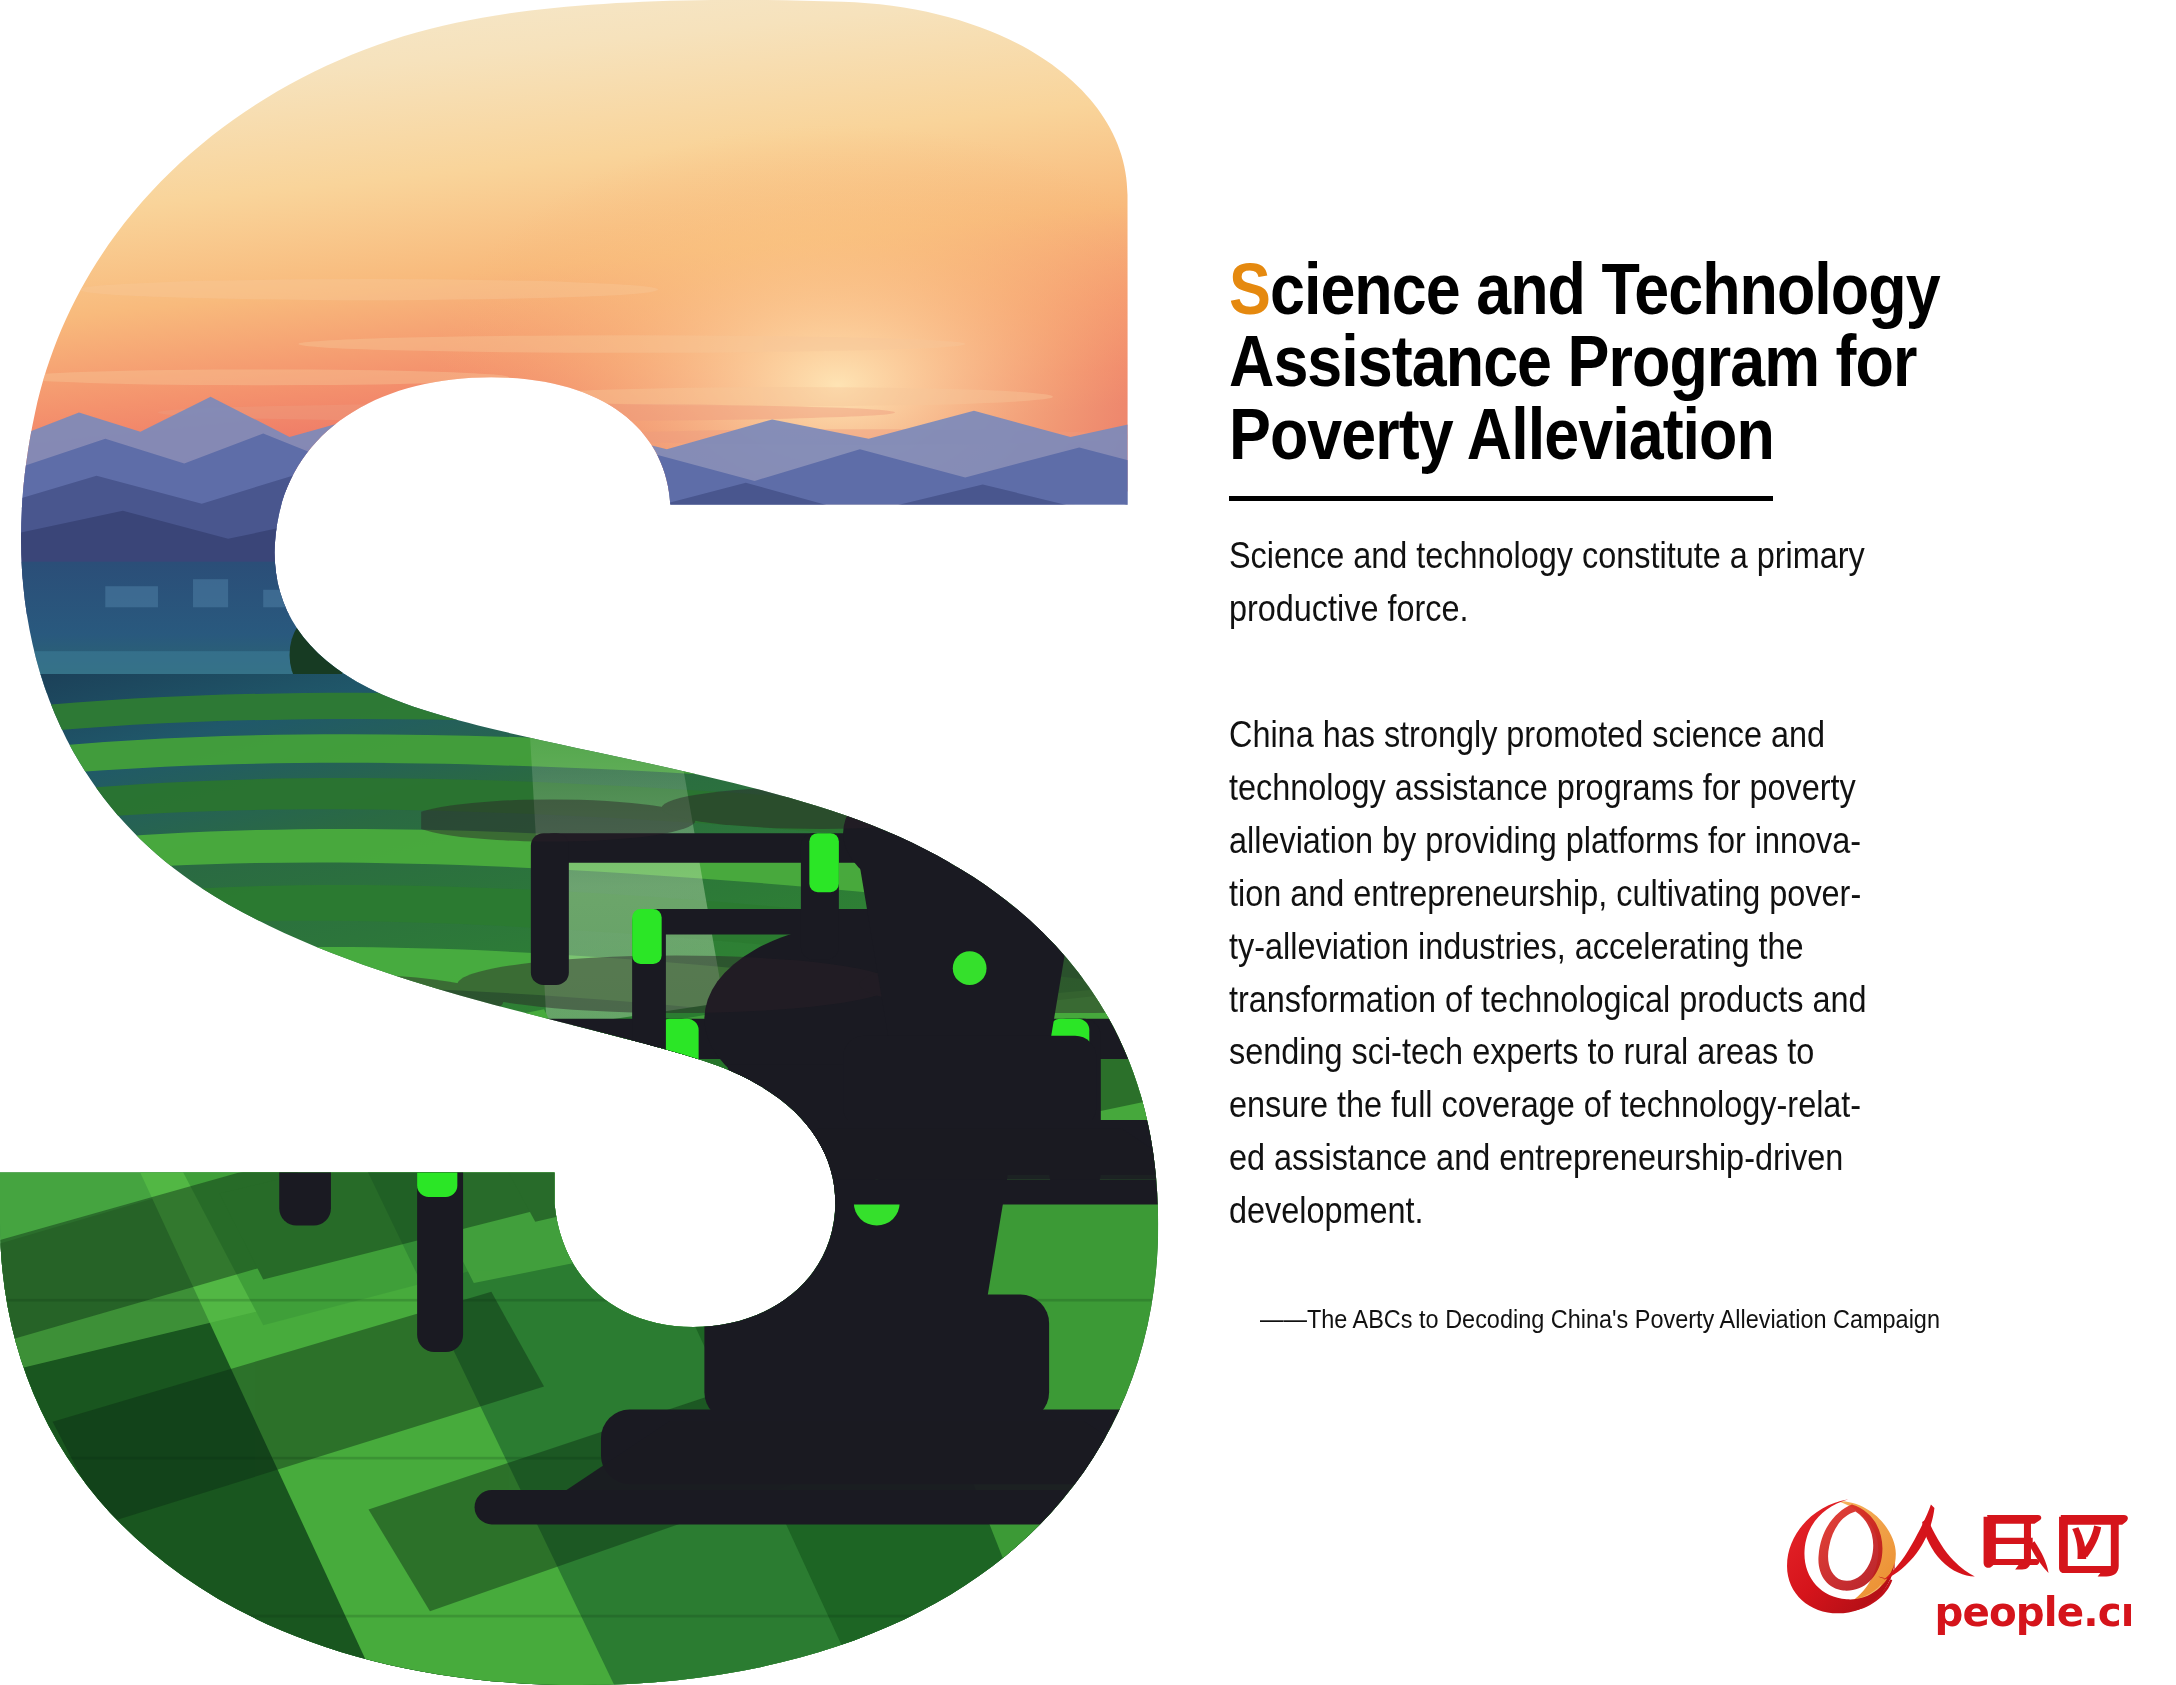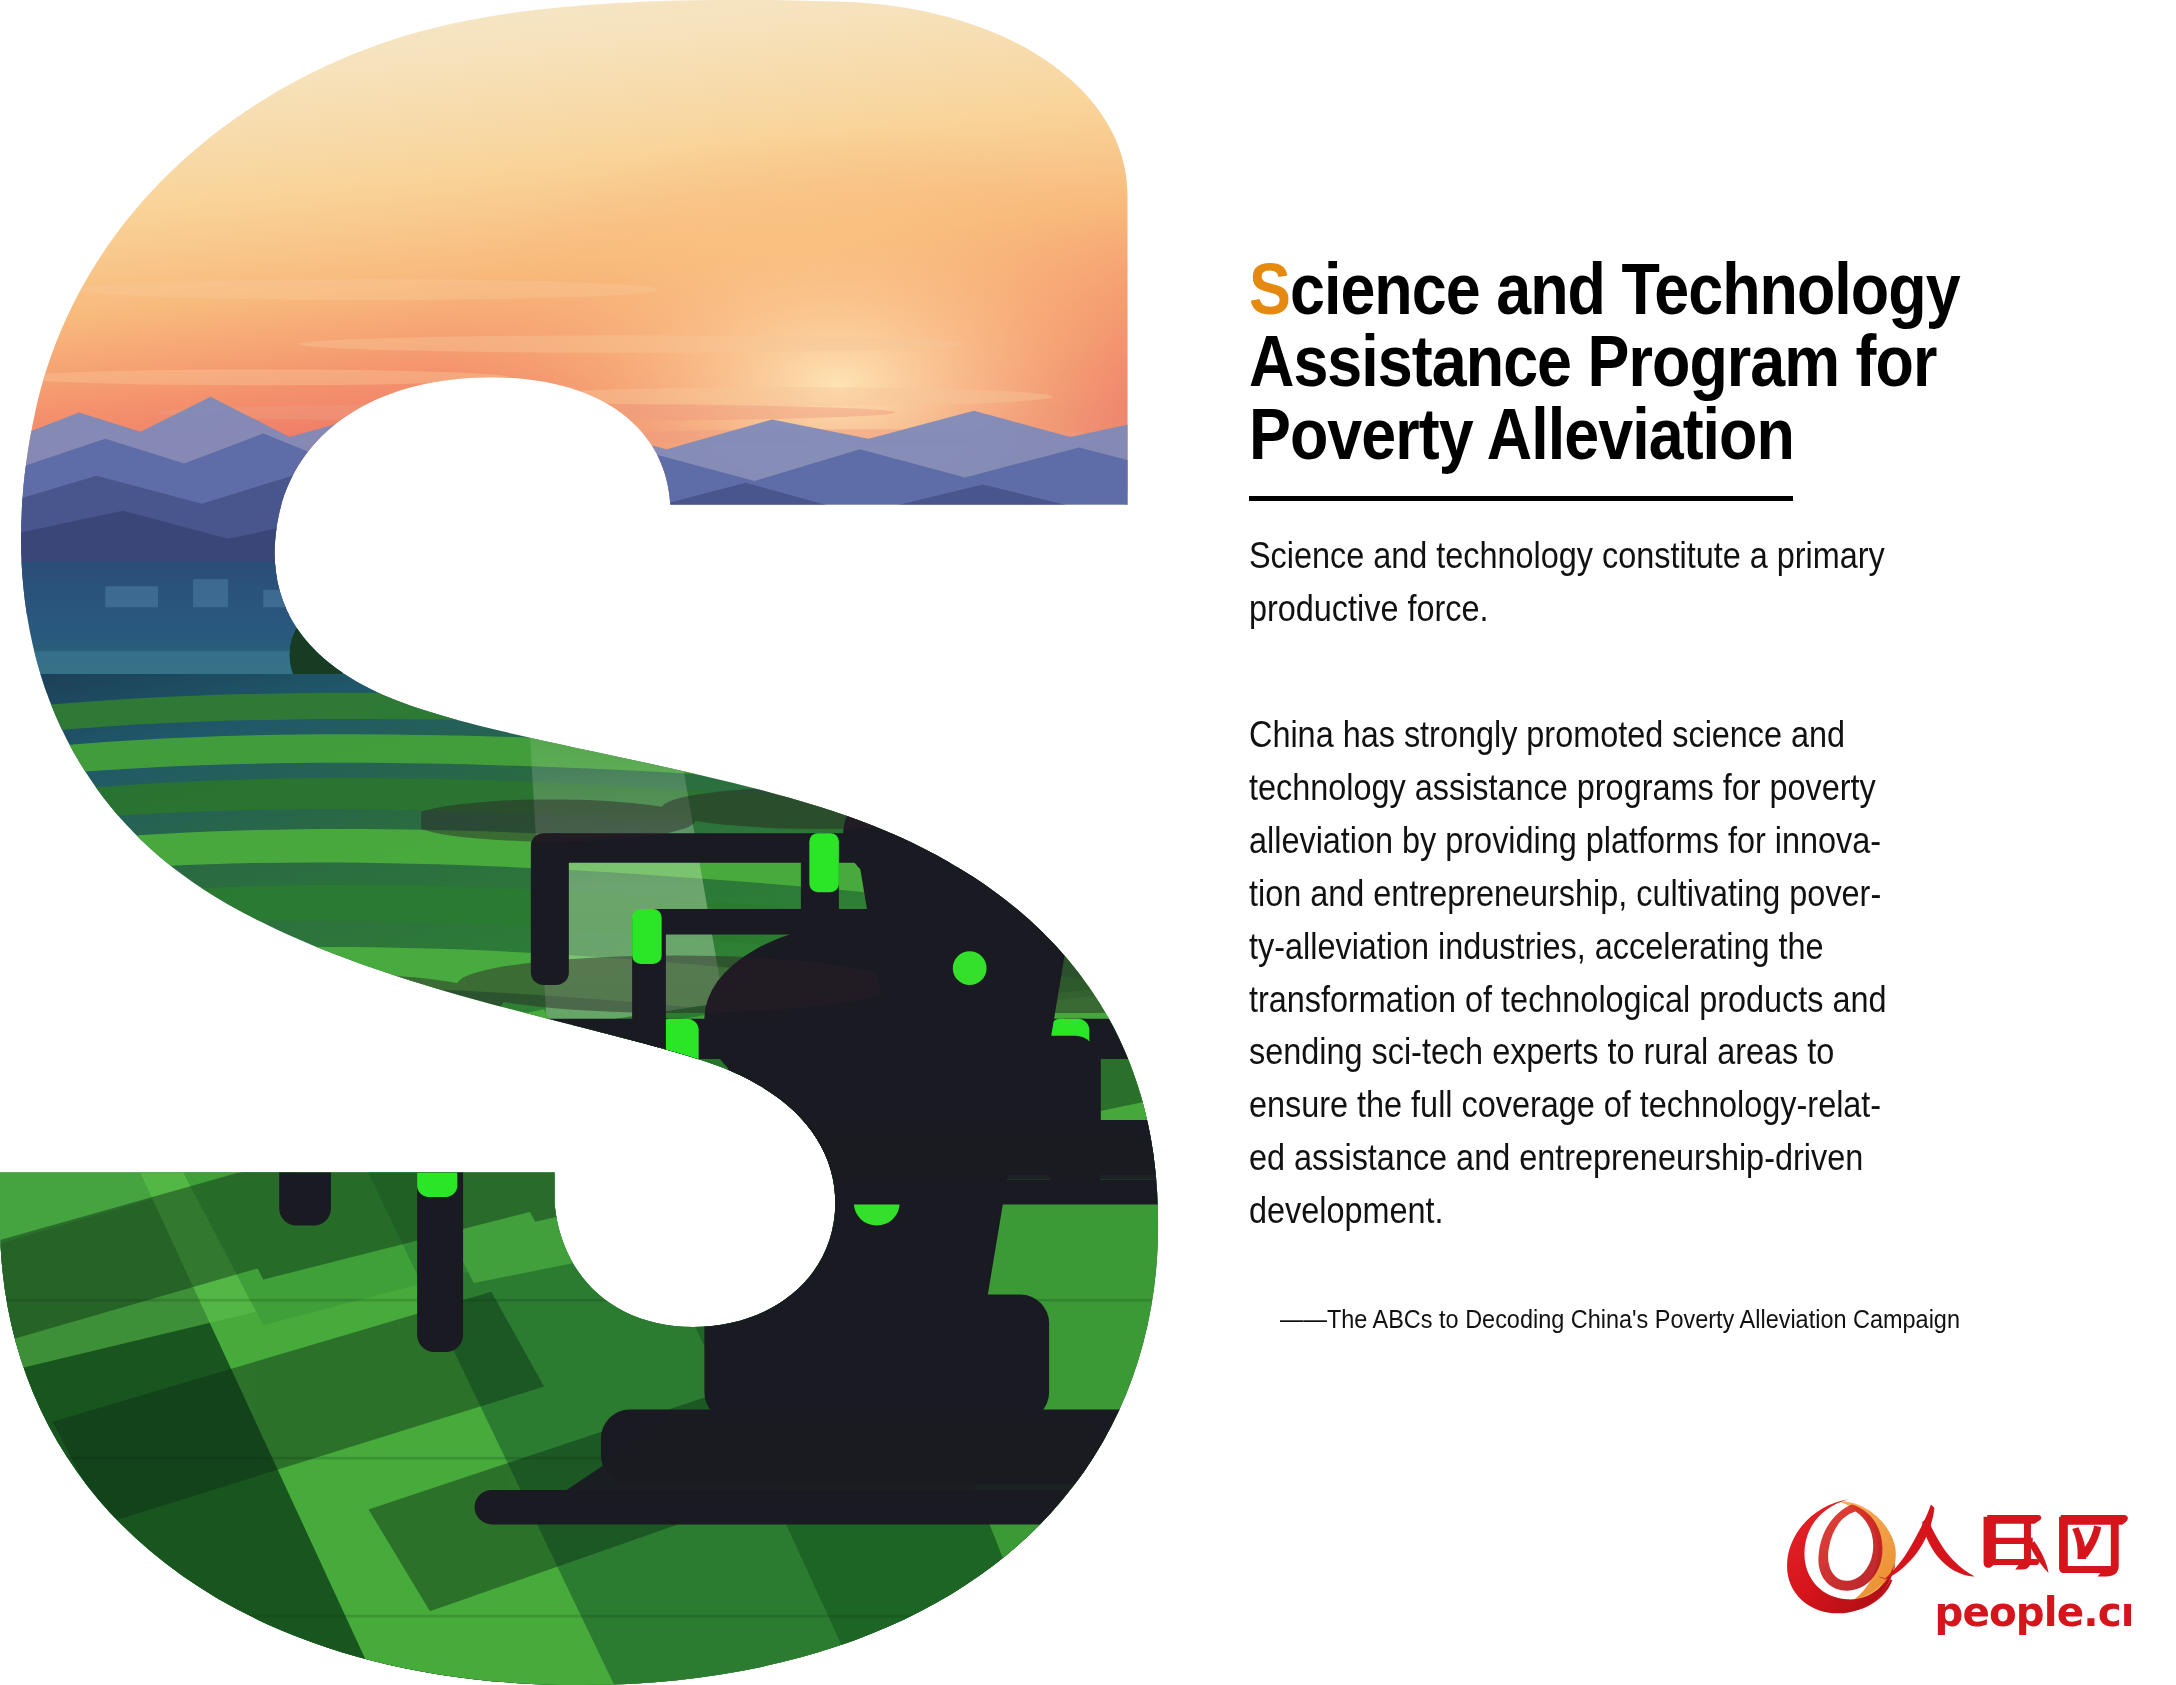--- a/index.html
+++ b/index.html
@@ -9,21 +9,21 @@
     overflow:hidden;position:relative;
   }
   .page{position:relative;width:2177px;height:1685px;background:#fff;overflow:hidden;}
 
   
   .s-art{position:absolute;left:0;top:0;width:1167px;height:1685px;}
   .s-art svg{display:block;width:100%;height:100%;}
 
   
   .content{
-    position:absolute;left:1229px;top:0;width:904px;height:1453px;margin-left:20px;
+    position:absolute;left:1229px;top:0;width:904px;height:1453px;
   }
   .title{
     margin:0;padding-top:253px;
     font-family:"Liberation Sans Narrow","Liberation Sans",sans-serif;
     font-weight:700;
     font-size:73px;line-height:0.99;
     letter-spacing:-1.1px;
     color:#000;
     transform:scaleX(0.86);transform-origin:left top;
     white-space:pre-line;

